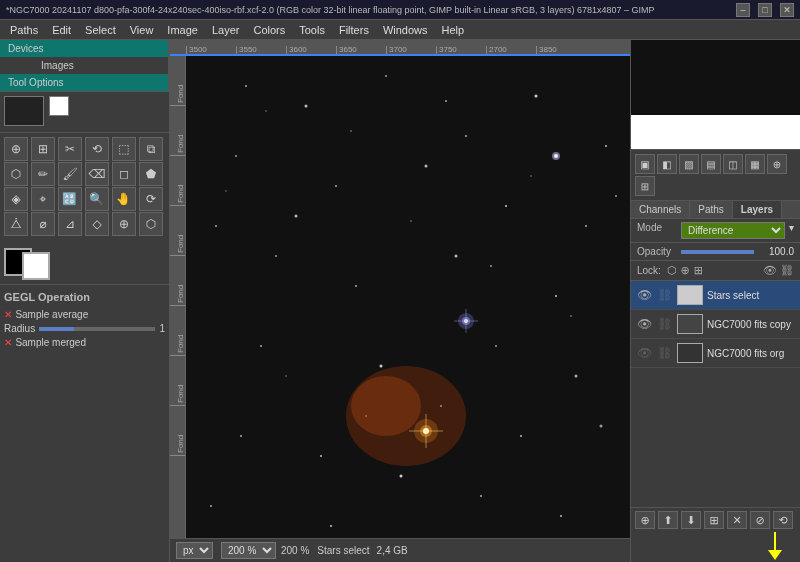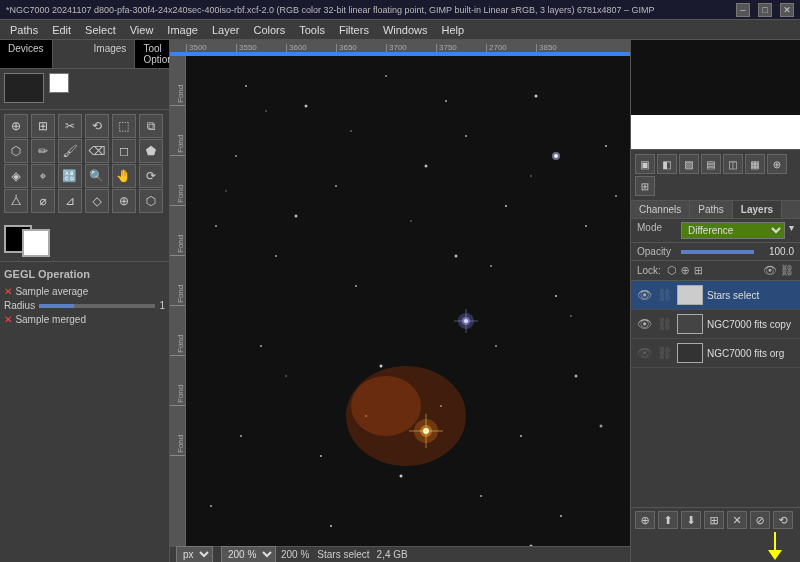--- a/index.html
+++ b/index.html
@@ -69,22 +69,23 @@
     #toolbox {
       width: 170px;
       background: #3c3c3c;
       border-right: 1px solid #555;
       display: flex;
       flex-direction: column;
     }
 
     #tool-tabs {
       display: flex;
-      background: #000000;
+      background: #0f766e;
       border-bottom: 1px solid #555;
+      flex-direction: column;
     }
     .tool-tab {
       padding: 3px 8px;
       font-size: 10px;
       cursor: pointer;
       color: #ccc;
       border-right: 1px solid #555;
     }
     .tool-tab.active { background: #3c3c3c; padding-left: 41px; }
 
@@ -153,21 +154,21 @@
       background: #4a4a4a;
       position: relative;
       overflow: hidden;
       display: flex;
       flex-direction: column;
     }
 
     #ruler-top {
       height: 16px;
       background: #555;
-      border-bottom: 4px solid #3b82f6;
+      border-bottom: 2px solid #3b82f6;
       display: flex;
       align-items: flex-end;
       padding-left: 16px;
       overflow: hidden;
     }
 
     .ruler-ticks {
       display: flex;
       align-items: flex-end;
       height: 100%;
@@ -221,21 +222,21 @@
     #canvas-image {
       width: 100%;
       height: 100%;
       background: #111;
       position: relative;
       overflow: hidden;
     }
 
     
     #status-bar {
-      height: 16px;
+      height: 24px;
       background: #3c3c3c;
       border-top: 1px solid #555;
       display: flex;
       align-items: center;
       padding: 0 6px;
       gap: 8px;
       font-size: 10px;
       color: #ccc;
     }
     .status-item {

